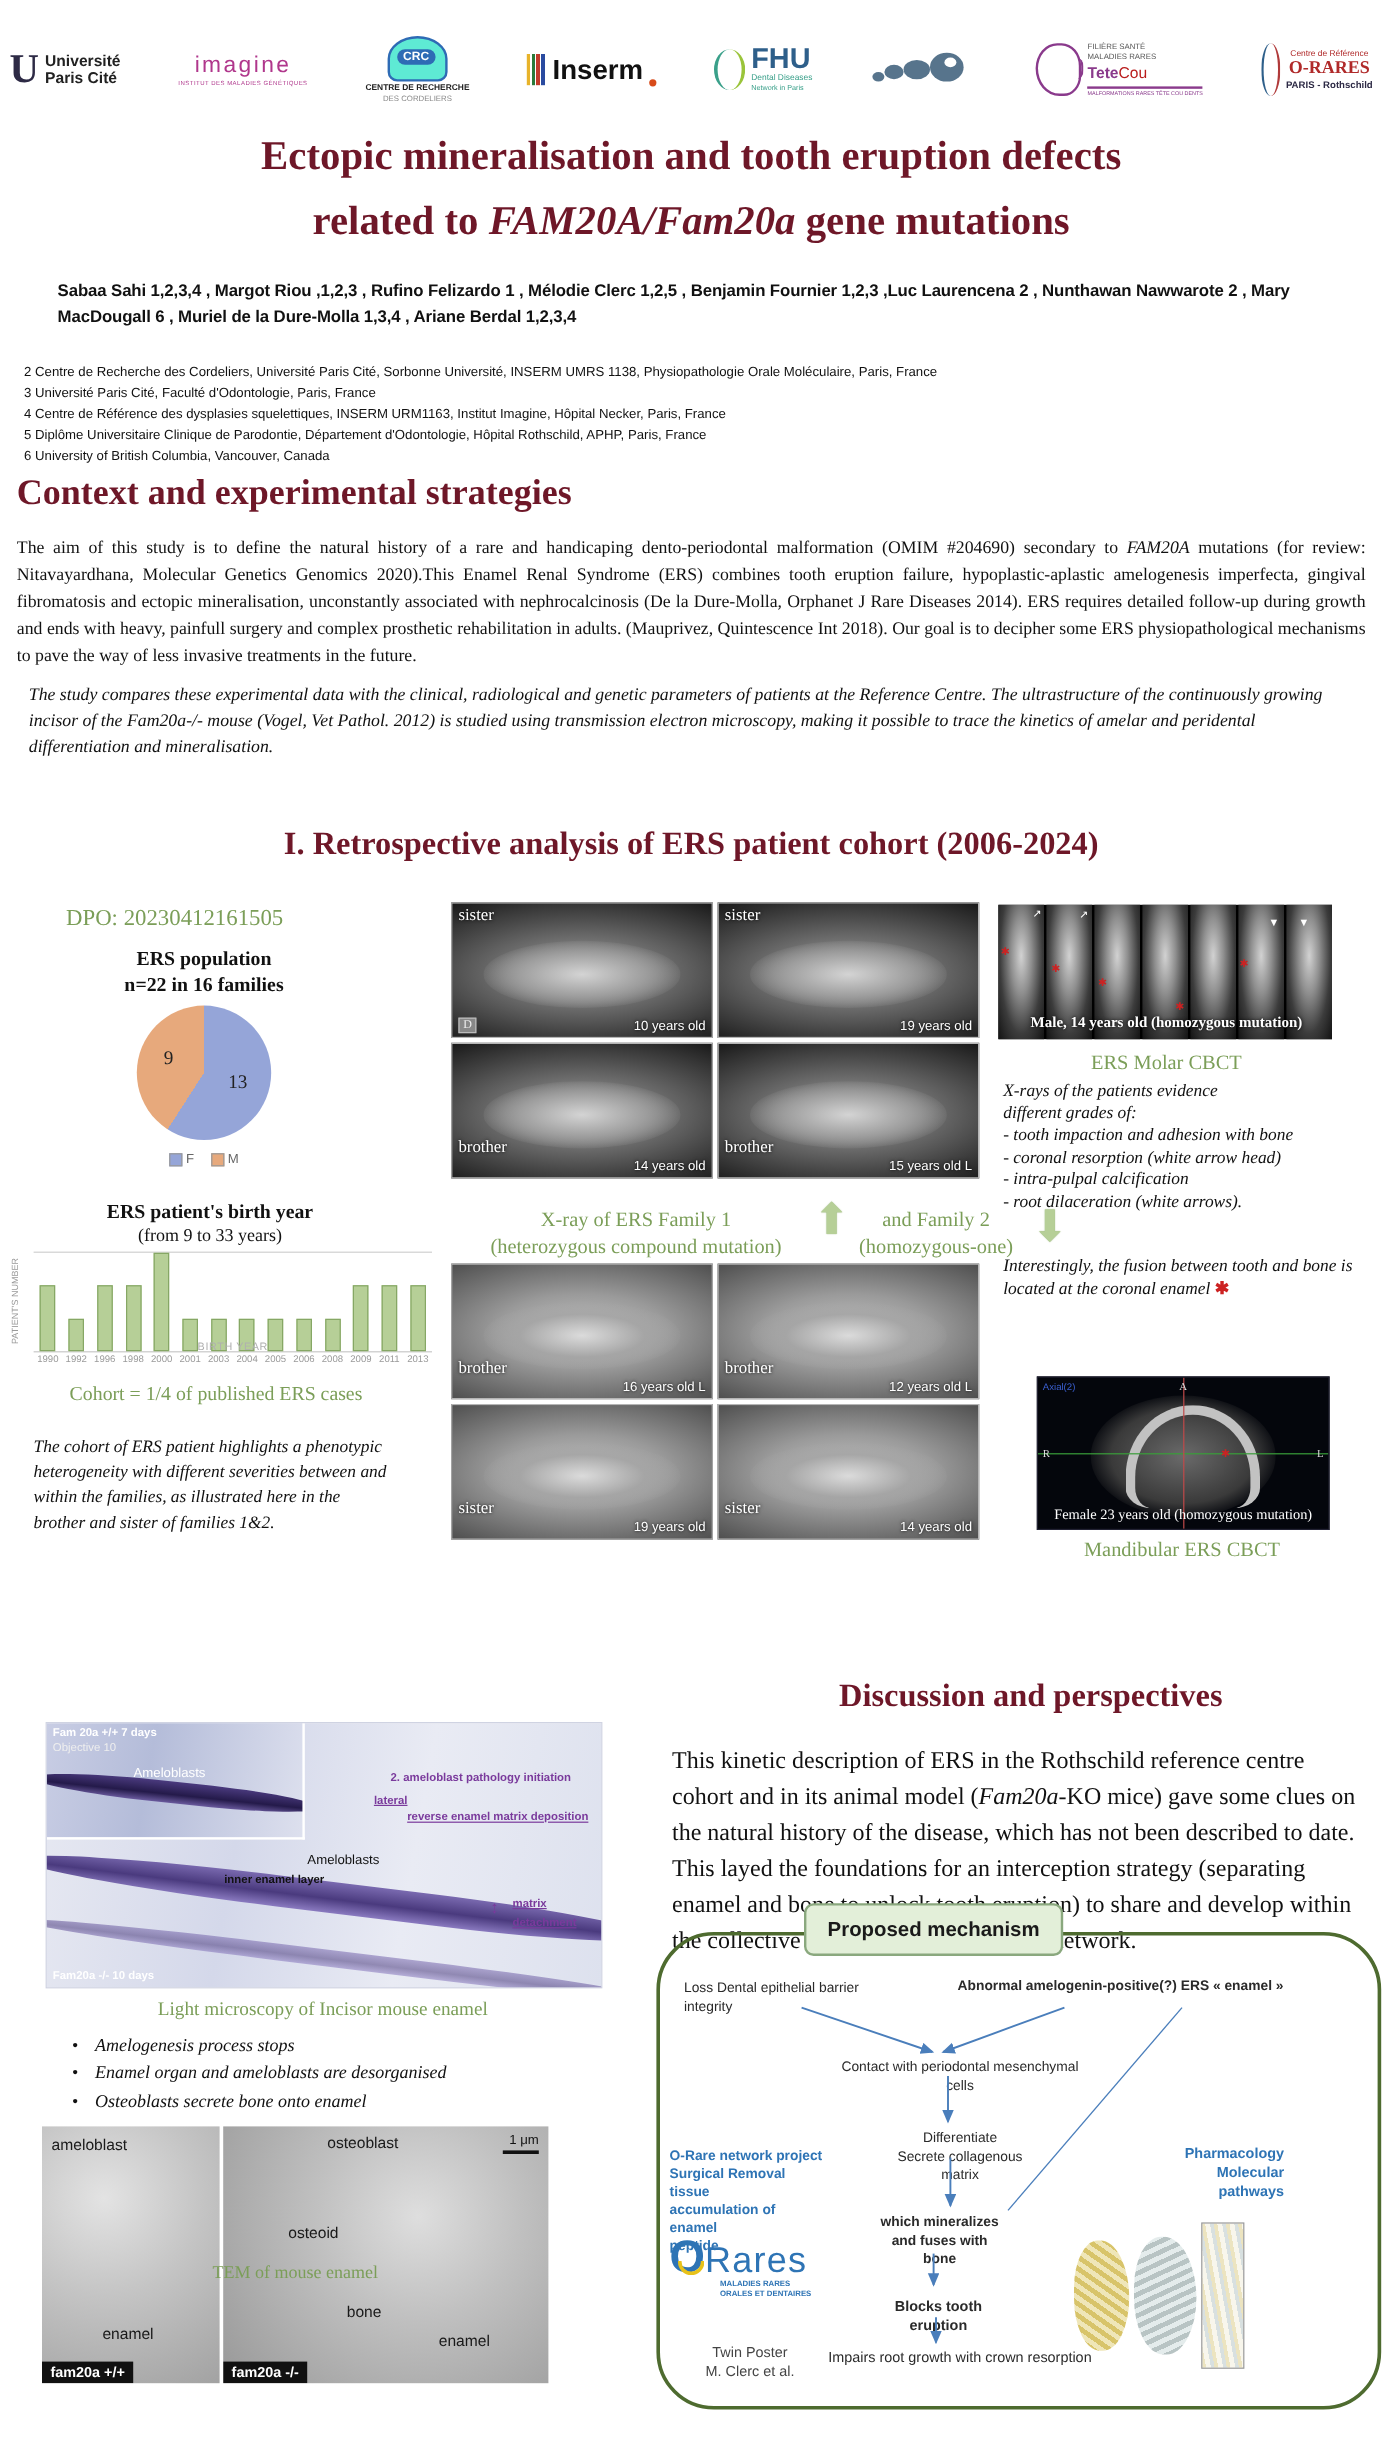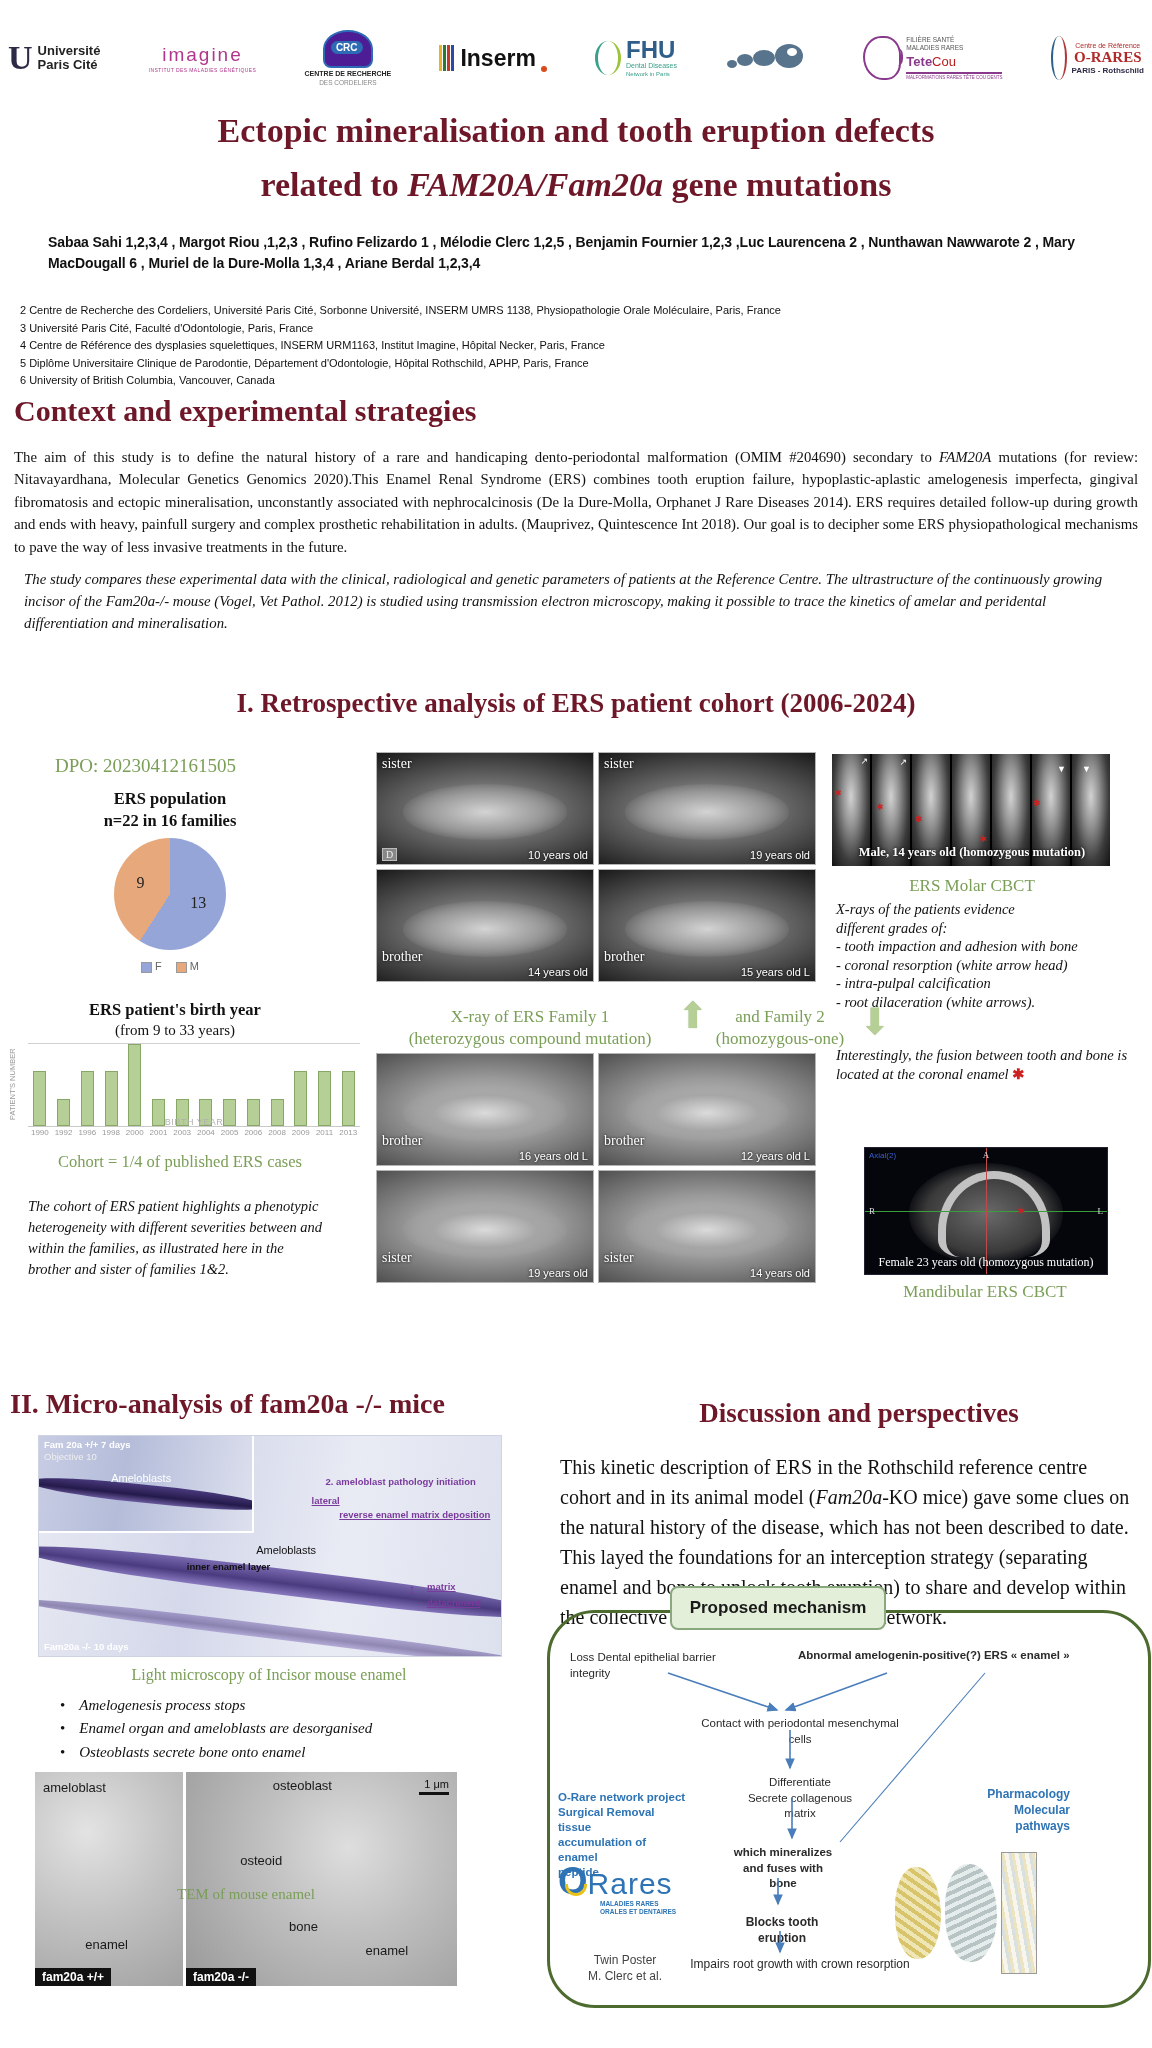--- a/index.html
+++ b/index.html
@@ -10,21 +10,21 @@
   .ctr{text-align:center;}
 
   
   .logos{position:absolute;top:16px;left:8px;right:8px;height:84px;display:flex;
          align-items:center;justify-content:space-between;font-family:"Liberation Sans",sans-serif;}
   .logo{display:flex;align-items:center;gap:5px;}
   .upc-glyph{font-family:"Liberation Serif",serif;font-size:34px;font-weight:bold;color:#2d2a45;}
   .upc-txt{font-size:13px;font-weight:bold;color:#222;line-height:1.05;}
   .imagine-n{color:#b0378c;font-size:19px;letter-spacing:2px;font-weight:500;}
   .imagine-s{color:#b0378c;font-size:5px;letter-spacing:.4px;}
-  .crc-badge{width:46px;height:34px;border:2px solid #2e6bb5;border-radius:50% 50% 8px 8px;position:relative;background:#4c1d95;}
+  .crc-badge{width:46px;height:34px;border:2px solid #2e6bb5;border-radius:50% 50% 8px 8px;position:relative;background:#5eead4;}
   .crc-abbr{position:absolute;left:6px;top:9px;background:#2e6bb5;color:#fff;font-size:10px;font-weight:bold;
             padding:1px 5px;border-radius:8px;}
   .crc-s1{font-size:7px;font-weight:bold;color:#222;}
   .crc-s2{font-size:6.5px;color:#888;}
   .inserm-bars{width:16px;height:26px;background:
      linear-gradient(90deg,#e8b32a 0 3px,#fff 3px 4px,#2a7a3a 4px 7px,#fff 7px 8px,#c23a2a 8px 11px,#fff 11px 12px,#2a4ba0 12px 15px,#fff 15px 16px);}
   .inserm-n{font-size:23px;font-weight:bold;color:#111;}
   .inserm-dot{width:6px;height:6px;border-radius:50%;background:#d84b1a;align-self:flex-end;}
   .fhu-helix{width:20px;height:34px;border-left:3px solid #3aa08a;border-right:3px solid #9ac43a;border-radius:50%;}
   .fhu-n{font-size:24px;font-weight:bold;color:#2e5f8a;line-height:1;}
@@ -424,21 +424,20 @@
     <div class="vline"></div>
     <span class="mk red" style="left:63%;top:46%;">✱</span>
     <span class="ax-tag">Axial(2)</span>
     <span class="ax-a">A</span>
     <span class="ax-r">R</span>
     <span class="ax-l">L</span>
     <span class="ax-cap">Female 23 years old (homozygous mutation)</span>
   </div>
   <div class="mandib-cap">Mandibular  ERS CBCT</div>
 
-  <h2 class="sec2-h" style="margin:0;">II. Micro-analysis of fam20a -/- mice</h2>
 
   <div class="histo">
     <div class="band" style="top:60%;"></div>
     <div class="band" style="top:86%;height:14px;opacity:.55;"></div>
     <div class="histo-inset">
       <div class="iband"></div>
       <span class="hl" style="left:5px;top:3px;color:#fff;font-weight:bold;">Fam 20a +/+ 7 days</span>
       <span class="hl" style="left:5px;top:15px;color:#eee;">Objective 10</span>
       <span class="hl" style="left:34%;top:38%;color:#fff;font-size:11px;">Ameloblasts</span>
     </div>

